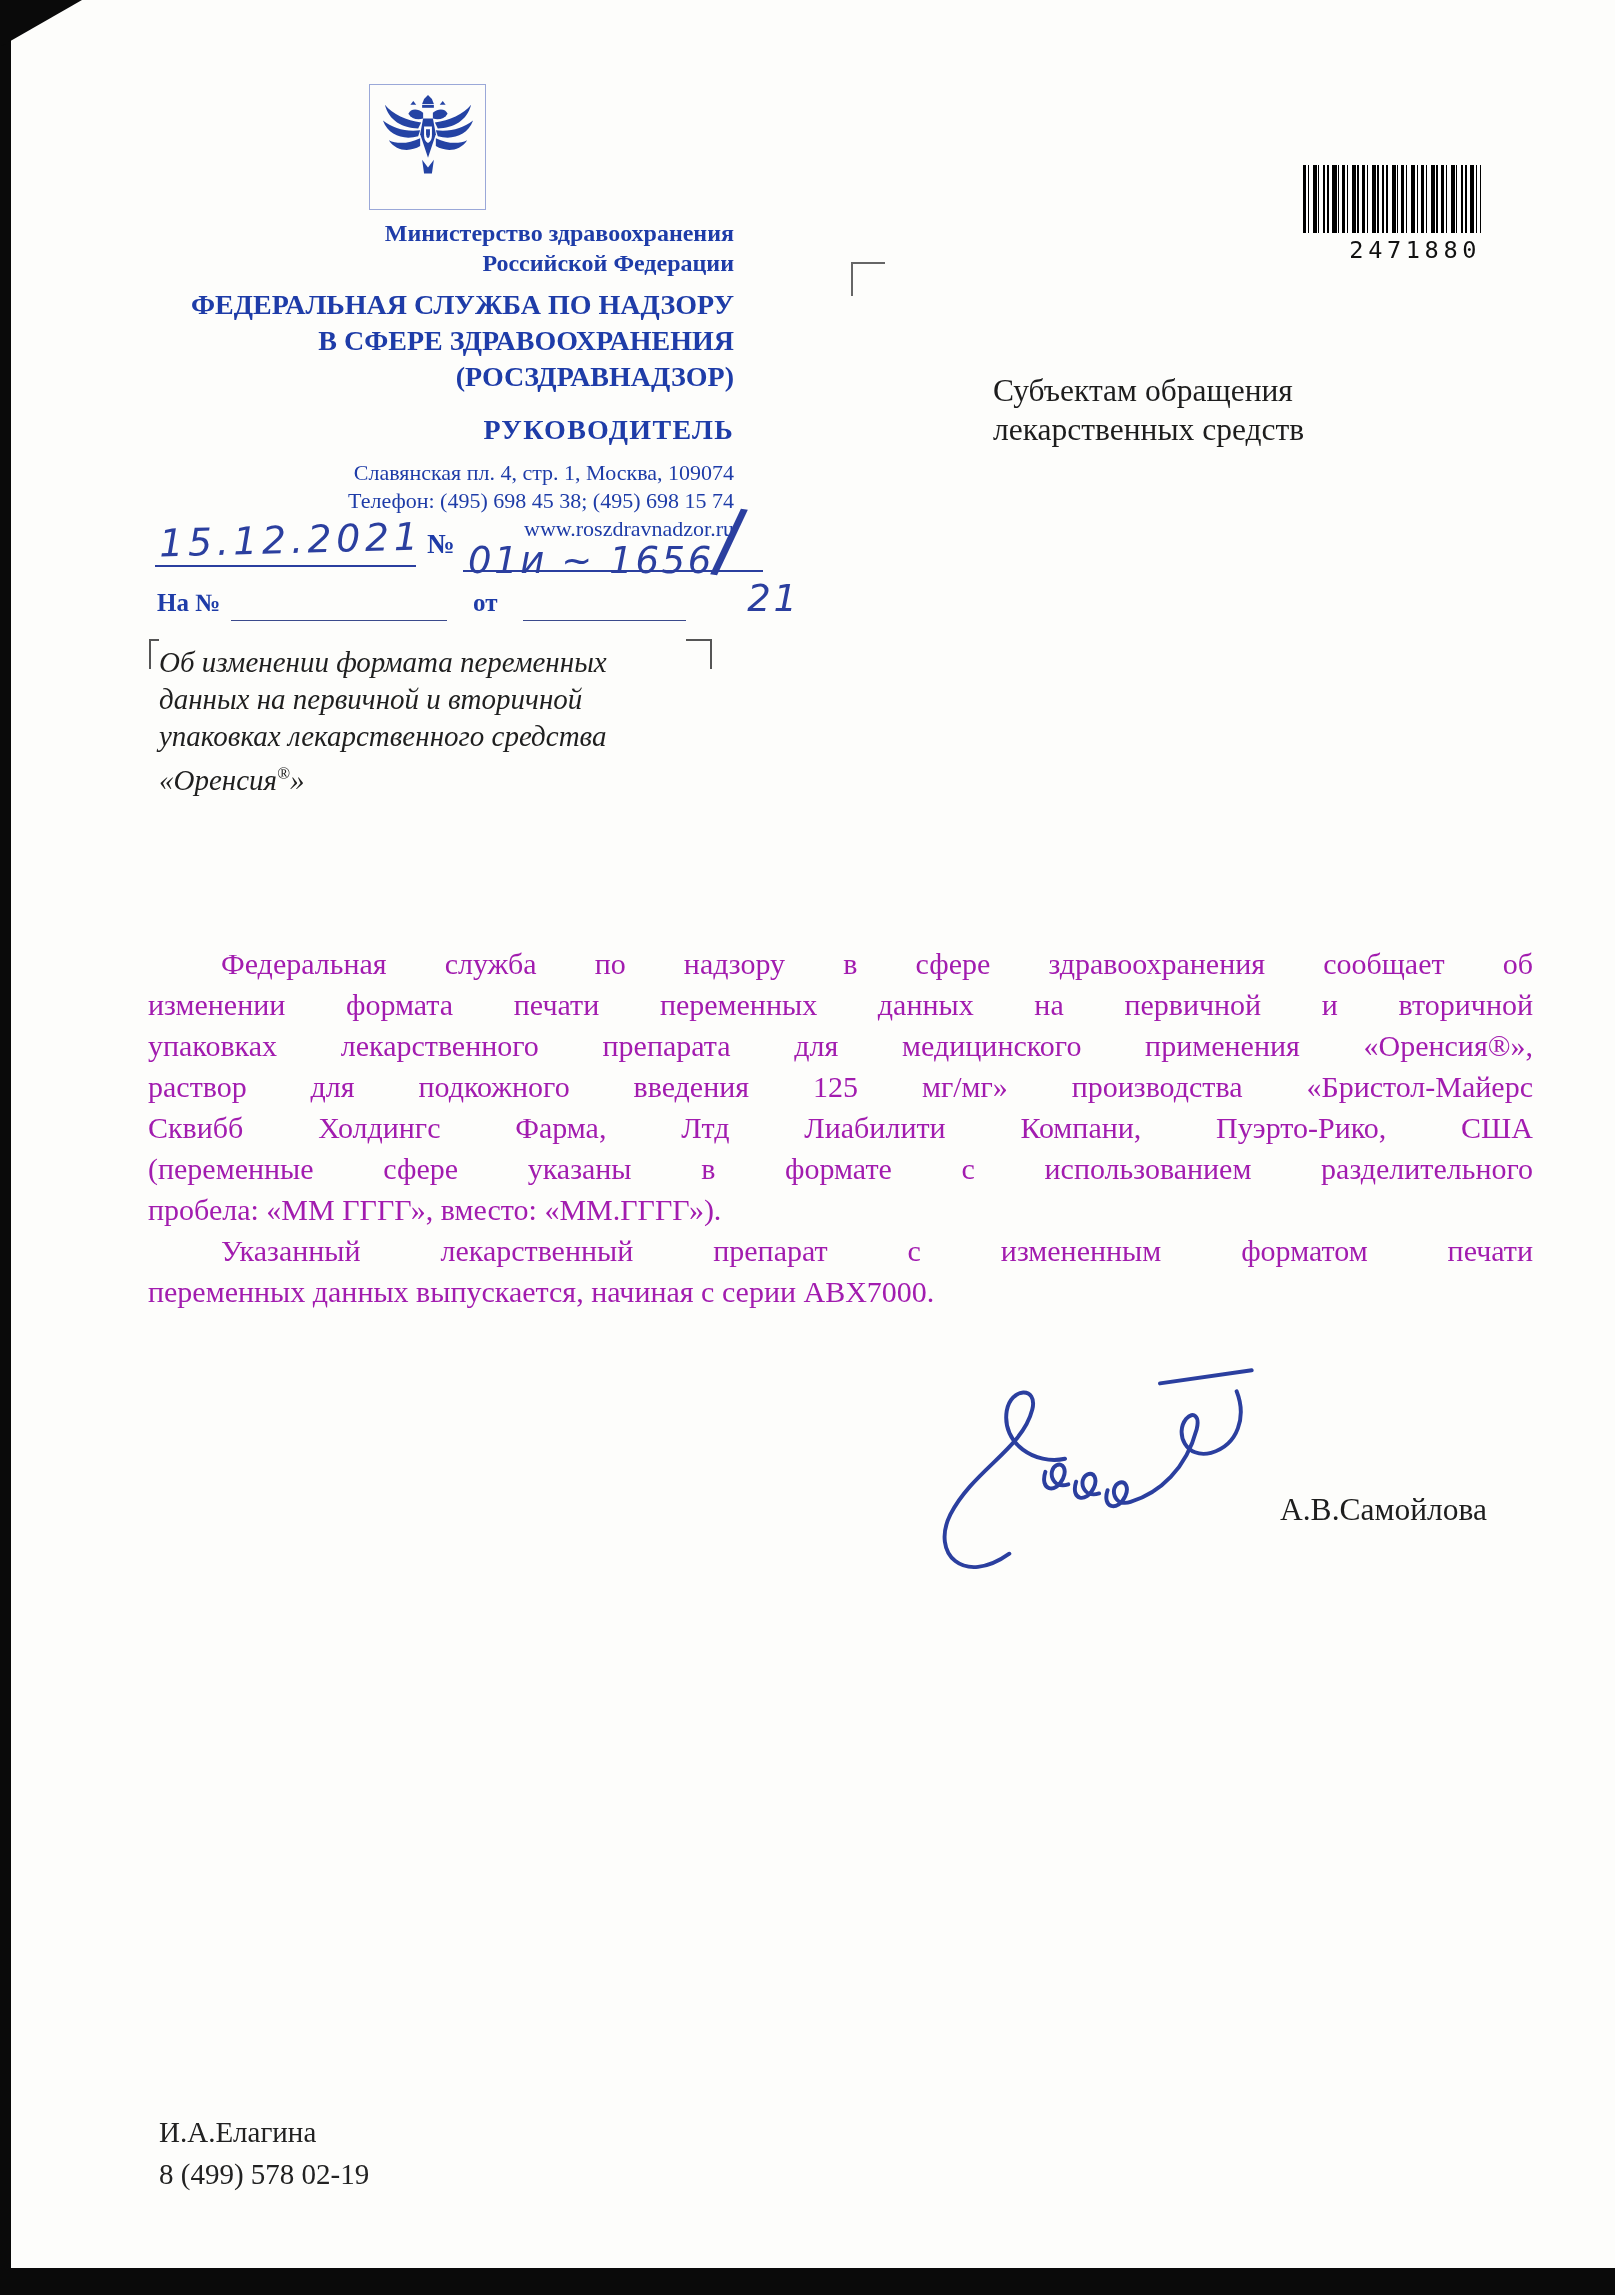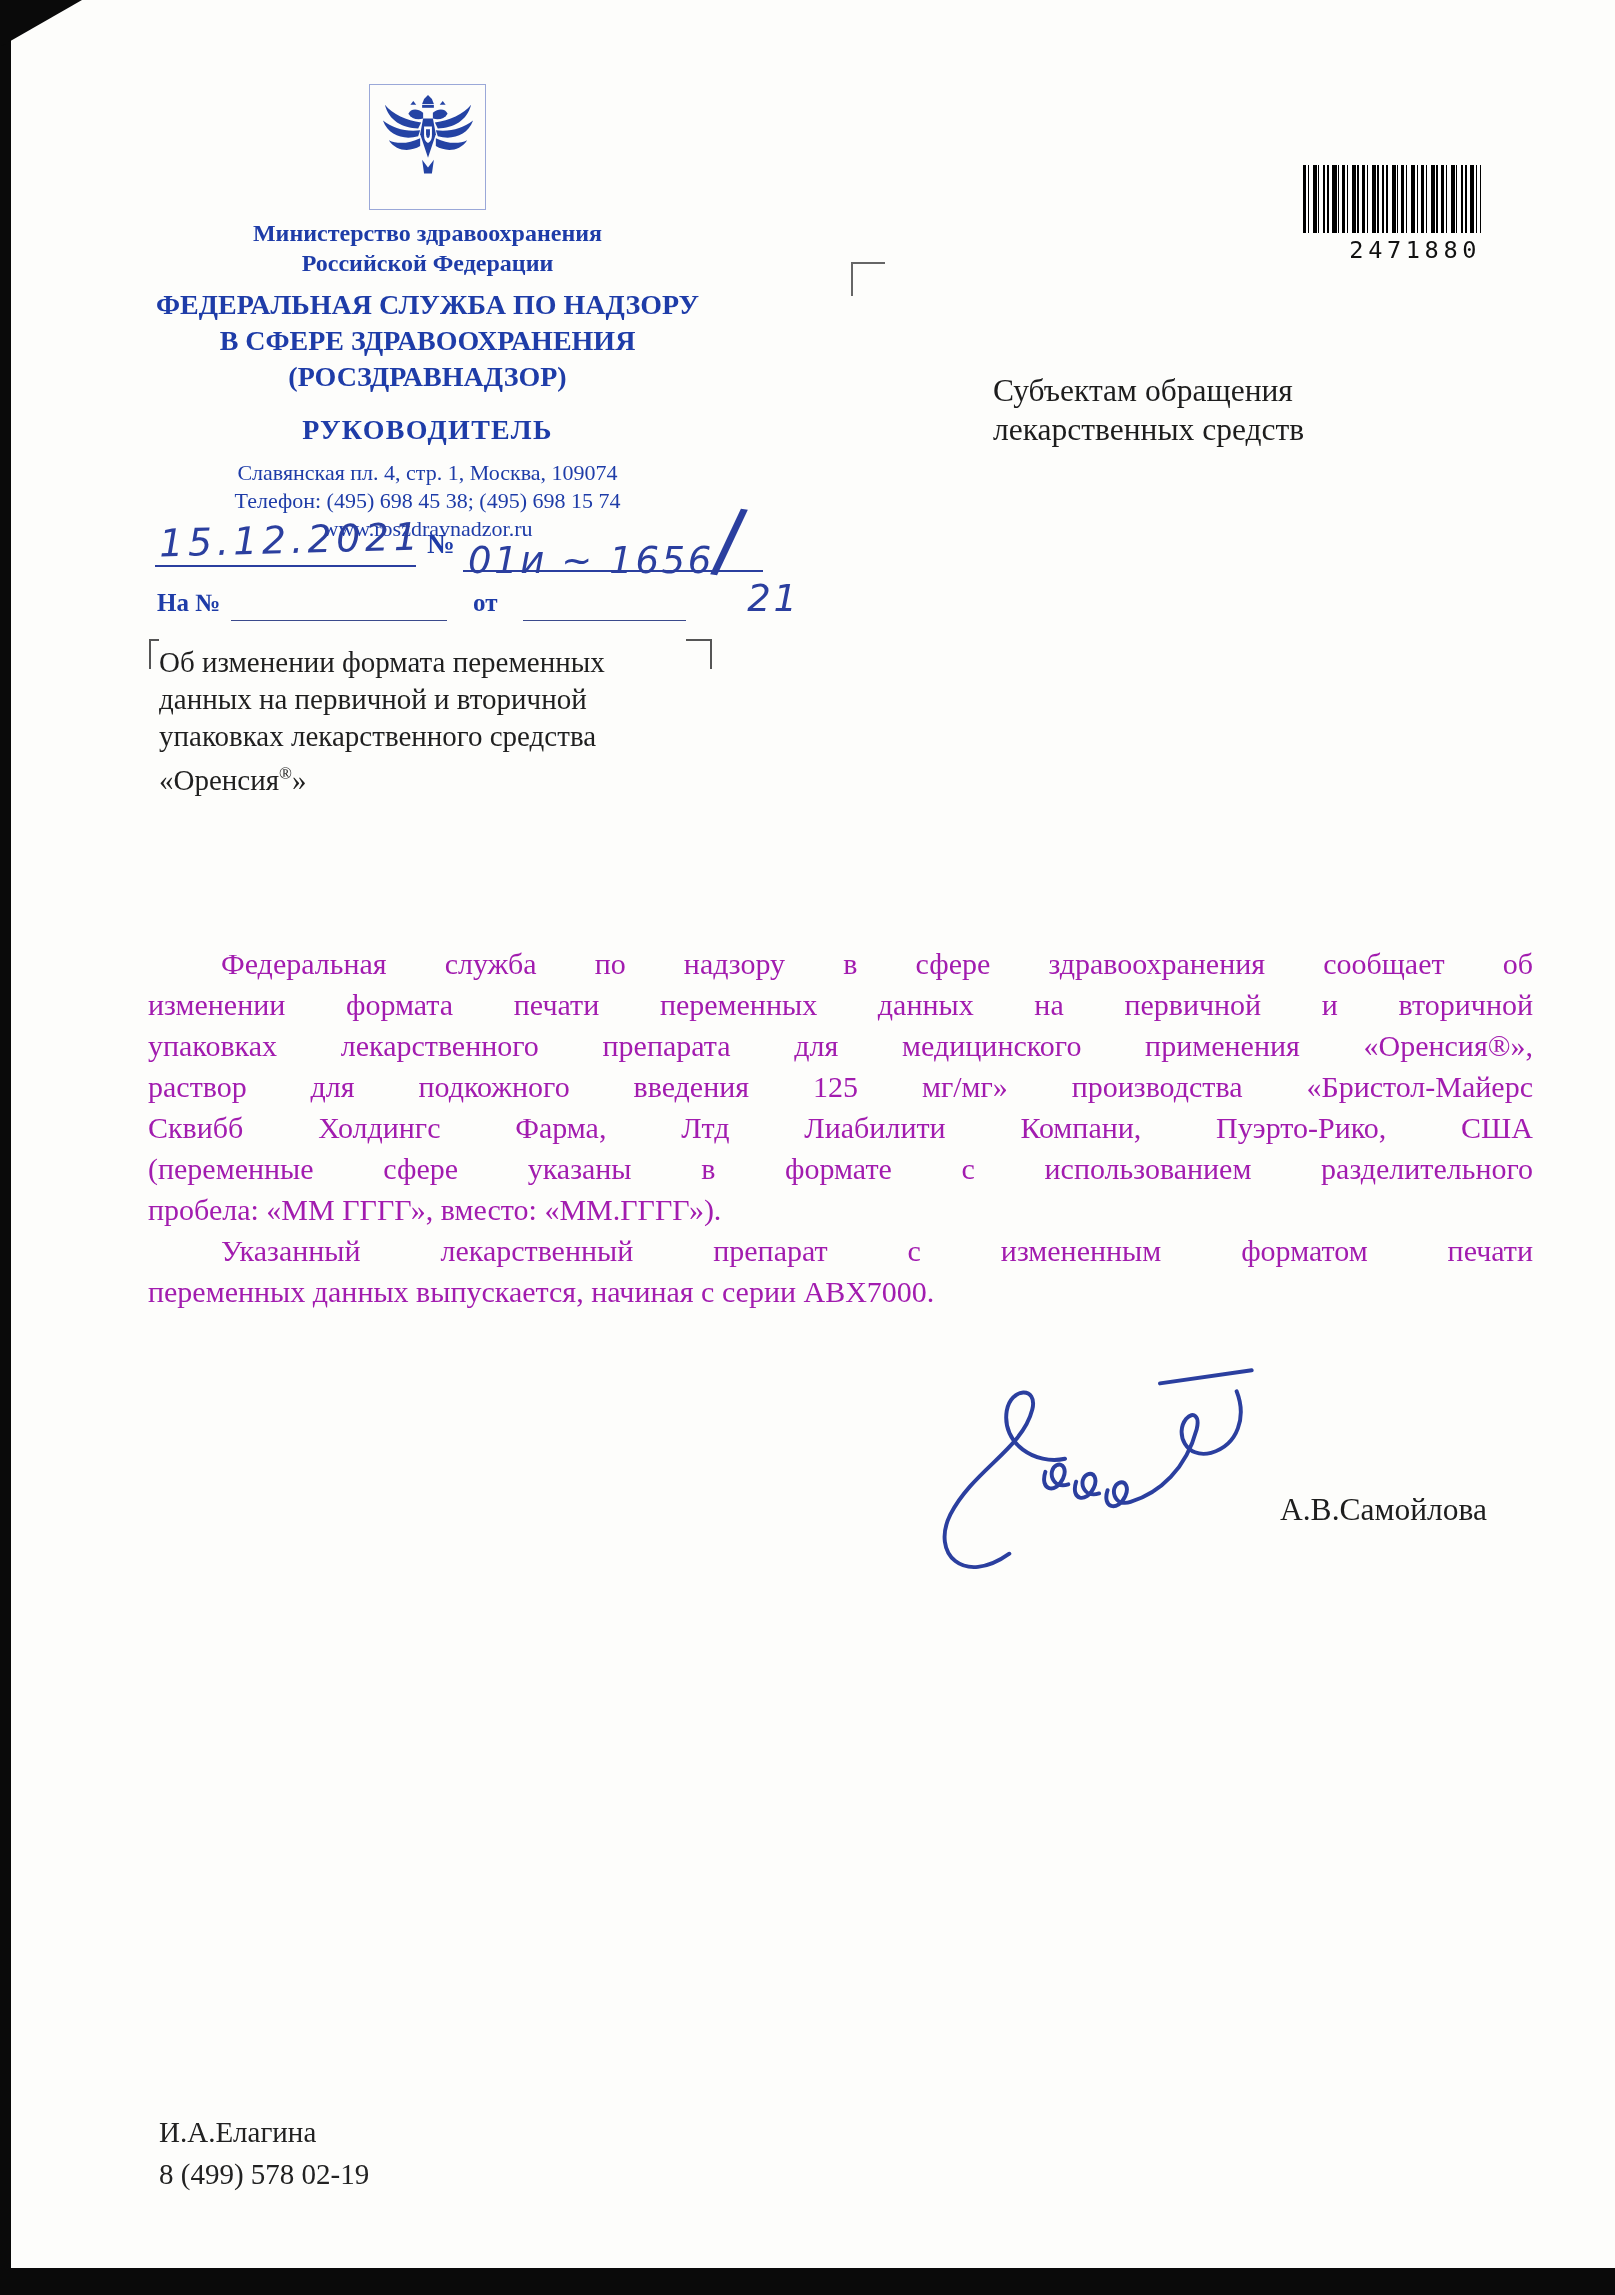--- a/index.html
+++ b/index.html
@@ -6,21 +6,21 @@
   .page{position:relative;width:1616px;height:2295px;background:#fdfdfb;overflow:hidden;
         font-family:"Liberation Serif",serif;color:#1f1f1f;}
 
   
   .edge-left{position:absolute;left:0;top:0;width:10.5px;height:100%;background:#0a0a0a;}
   .edge-bottom{position:absolute;left:0;bottom:0;width:100%;height:27.5px;background:#0a0a0a;}
   .corner-tl{position:absolute;left:0;top:0;width:0;height:0;
              border-top:47px solid #0a0a0a;border-right:82px solid transparent;}
 
   
-  .letterhead{position:absolute;left:121px;top:84px;width:613px;text-align:center;color:#1e3ca8;}
+  .letterhead{position:absolute;left:121px;top:84px;width:613px;text-align:right;color:#1e3ca8;}
   .emblem{width:117px;height:126px;margin:0 auto 9.2px;border:1.3px solid #9aa8d8;
           display:flex;align-items:center;justify-content:center;box-sizing:border-box;}
   .emblem svg{width:98px;height:108px;}
   .lh-ministry{font-size:24px;font-weight:bold;line-height:29.5px;}
   .lh-service{font-size:28px;font-weight:bold;line-height:36px;}
   .lh-service-wrap{margin-top:9.2px;}
   .lh-position{margin-top:18.4px;font-size:28px;font-weight:bold;letter-spacing:1.3px;}
   .lh-contacts{margin-top:13px;font-size:22px;line-height:28px;}
 
   
@@ -32,21 +32,21 @@
   .hw-slash{display:inline-block;font-style:normal;font-size:84px;line-height:.7;
             position:relative;top:-3.9px;transform:rotate(8deg);margin:0 1.3px;}
   .hw-year{display:inline-block;position:relative;top:38px;}
   .ul-number{position:absolute;left:463px;top:570px;width:300px;border-bottom:2px solid #2b3f9f;}
   .na-label{position:absolute;left:157px;top:589px;font-size:25px;font-weight:bold;color:#1e3ca8;}
   .ot-label{position:absolute;left:473px;top:589px;font-size:25px;font-weight:bold;color:#1e3ca8;}
   .ul-na{position:absolute;left:231px;top:620px;width:216px;border-bottom:1.6px solid #3b4a8c;}
   .ul-ot{position:absolute;left:523px;top:620px;width:163px;border-bottom:1.6px solid #3b4a8c;}
 
   
-  .subject{position:absolute;left:159px;top:644px;width:551px;font-size:29px;line-height:37px;color:#1f1f1f;}
+  .subject{position:absolute;left:159px;top:644px;width:551px;font-size:29px;line-height:37px;color:#1f1f1f;font-style:italic;}
   .subject sup{font-size:17px;}
   .mark-subject-left{position:absolute;left:149px;top:639px;width:7.9px;height:27.5px;
                      border-left:2px solid #555;border-top:2px solid #555;}
   .mark-subject-right{position:absolute;left:686px;top:639px;width:23.6px;height:27.5px;
                       border-top:2px solid #555;border-right:2px solid #555;}
   .mark-recipient{position:absolute;left:851px;top:262px;width:31.5px;height:31.5px;
                   border-top:2px solid #666;border-left:2px solid #666;}
 
   
   .recipient{position:absolute;left:993px;top:371px;font-size:31.5px;line-height:39px;color:#1d1d1d;}

